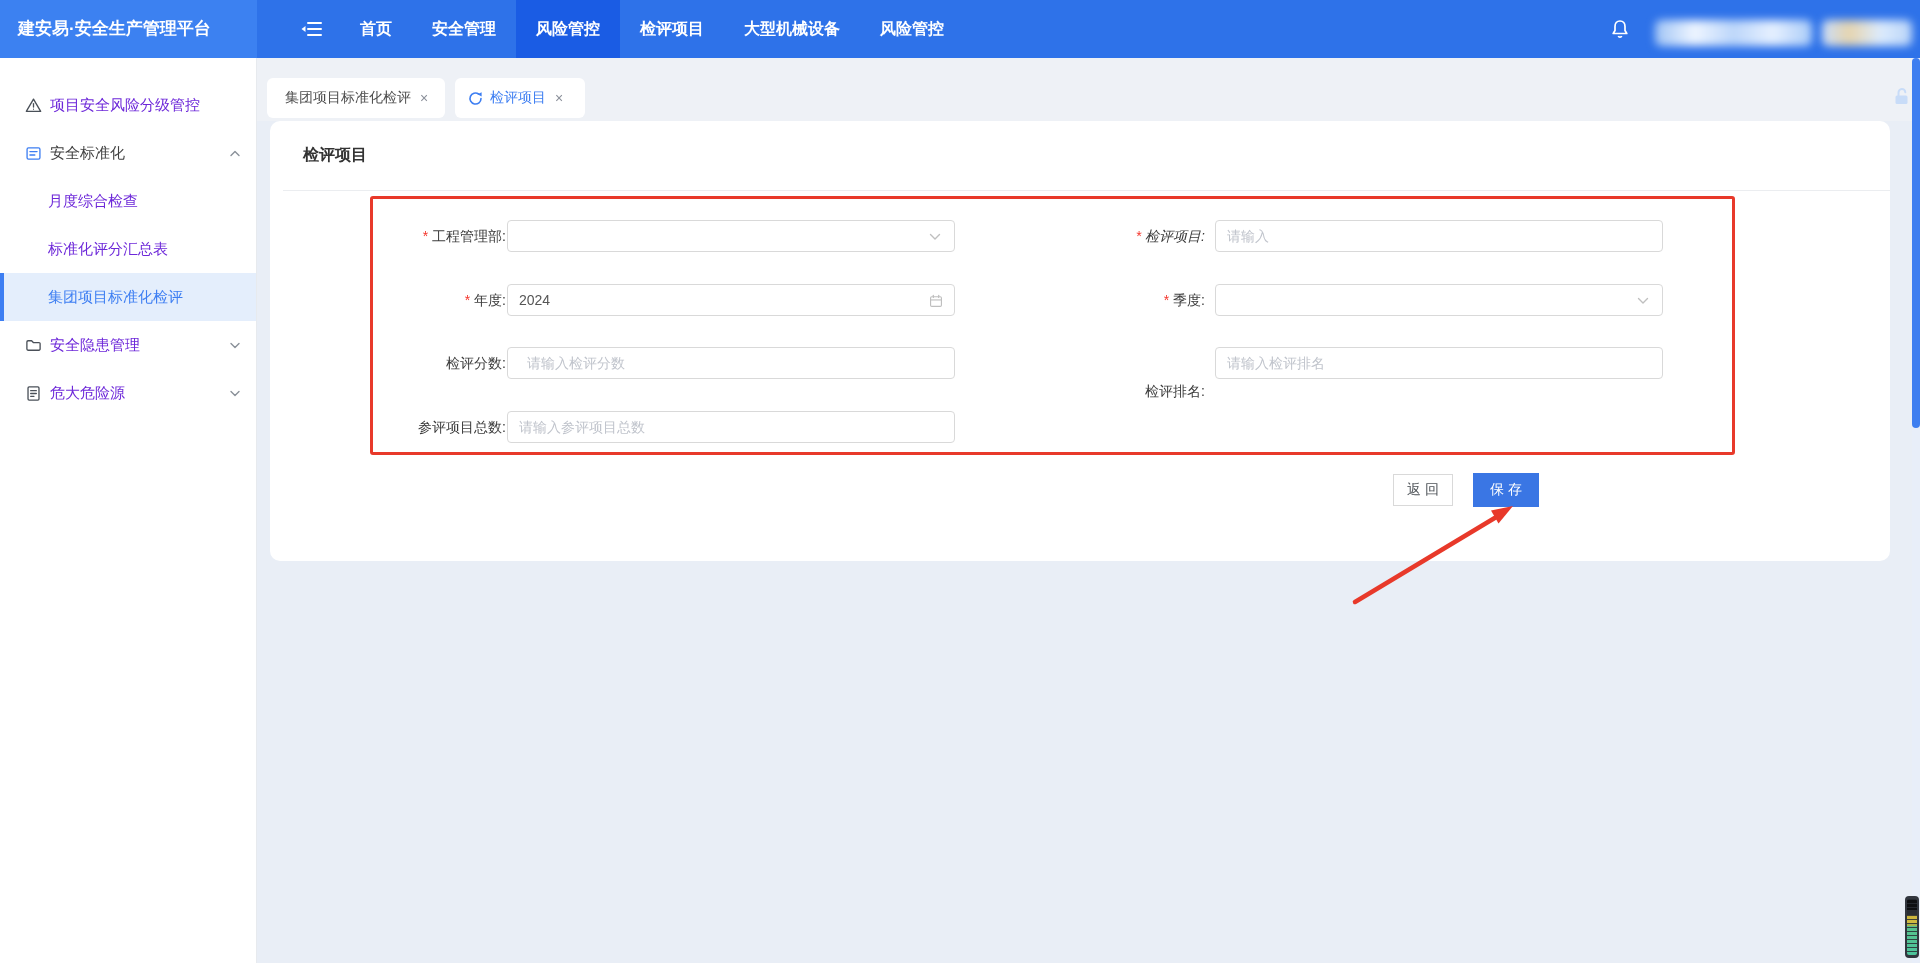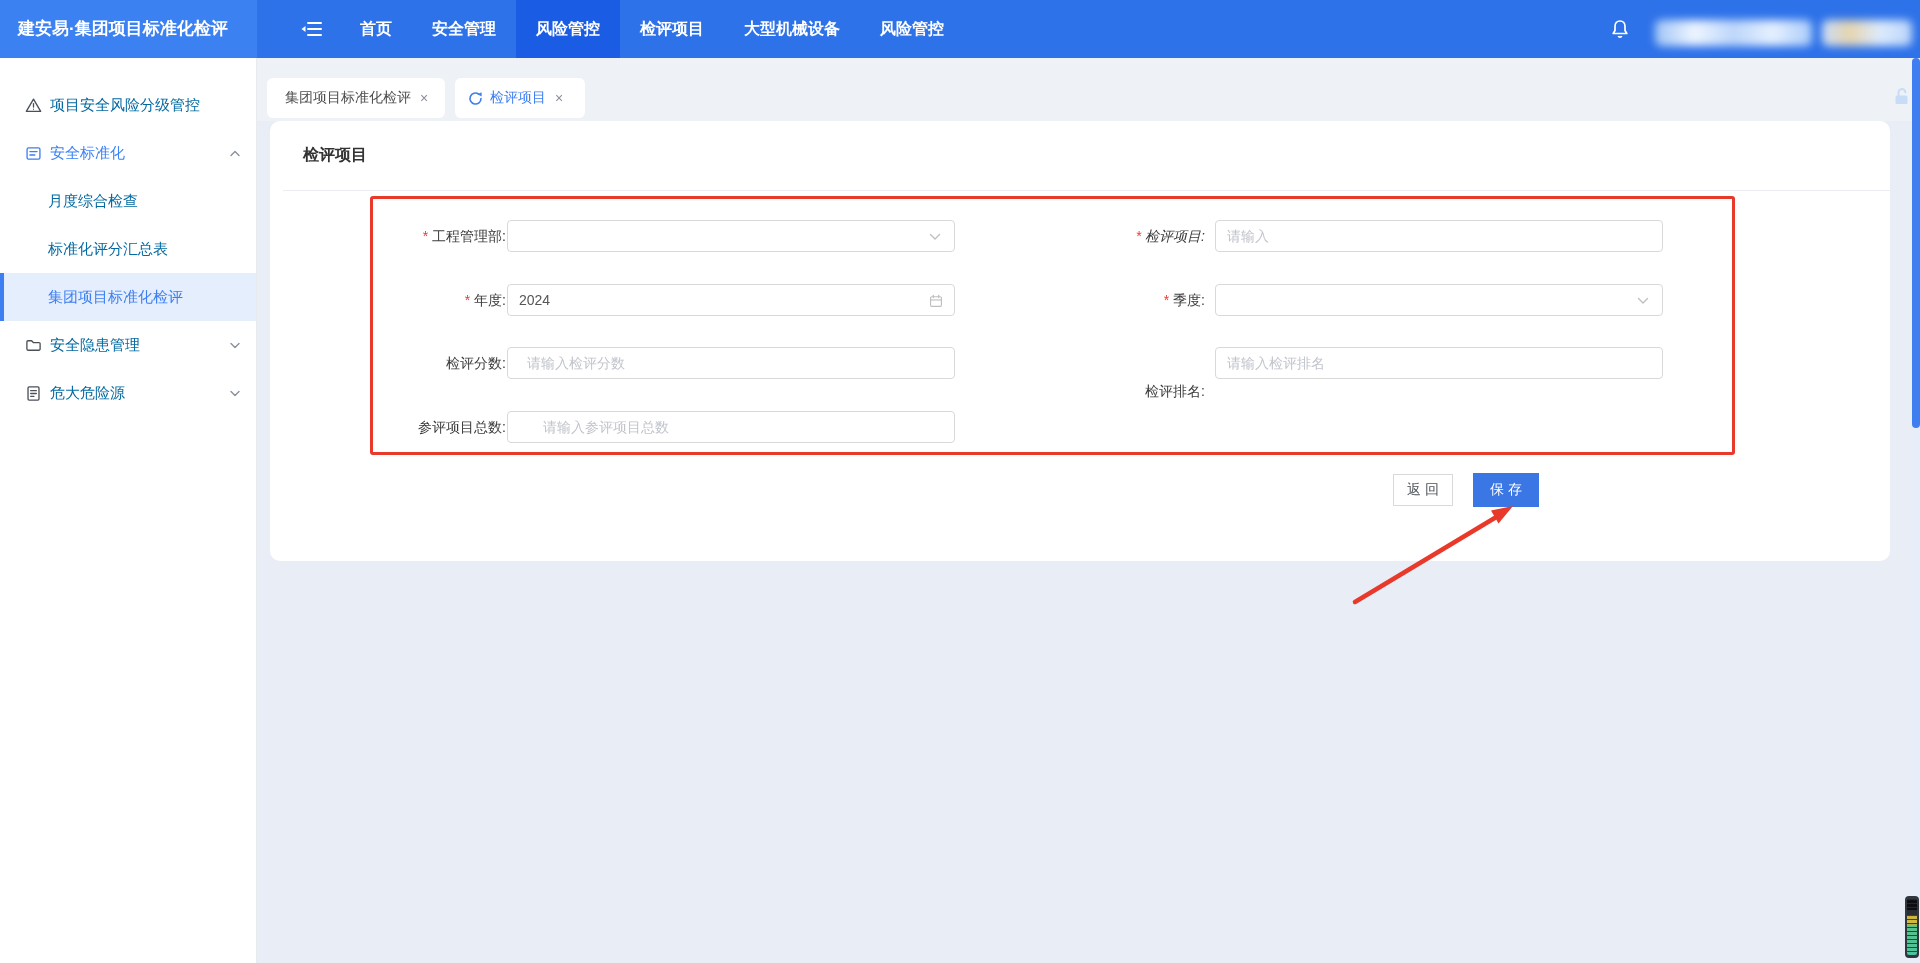--- a/index.html
+++ b/index.html
@@ -21,26 +21,26 @@
   .bell-btn { position:absolute; left:1608px; top:17px; width:24px; height:24px; cursor:pointer; }
   .blur-user { position:absolute; top:20px; height:26px; border-radius:6px; filter:blur(4px); }
   .blur-user.name { left:1655px; width:157px;
       background:linear-gradient(90deg,#9fc3f5,#eef5ff 25%,#bcd6fa 50%,#e6f0ff 75%,#a9cbf8); }
   .blur-user.avatar { left:1822px; width:90px;
       background:linear-gradient(90deg,#c9ddfa,#e6d4ae 30%,#dcebfd 65%,#b9d4f8); }
   
   .sidebar { position:absolute; left:0; top:58px; width:257px; height:905px; background:#fff;
              border-right:1px solid #e7eaee; padding-top:23px; z-index:20; }
   .m-item { position:relative; height:48px; display:flex; align-items:center; padding:0 16px 0 25px;
-            font-size:15px; color:#0369a1; cursor:pointer; }
+            font-size:15px; color:#6d28d9; cursor:pointer; }
   .m-item .mi-icon { width:17px; height:17px; flex:0 0 17px; }
   .m-item .mi-label { margin-left:8px; white-space:nowrap; }
   .m-item.sub { padding-left:48px; }
   .m-item .chev { margin-left:auto; width:10px; height:7px; }
-  .m-item.hl { color:#3b82f6; }
+  .m-item.hl { color:#404040; }
   .m-item.selected { background:#e4eefc; color:#3d7ef2; }
   .m-item.selected::before { content:""; position:absolute; left:0; top:0; width:4px; height:48px; background:#3d7ef2; }
   
   .tabstrip { position:absolute; left:257px; top:58px; width:1655px; height:63px; background:#eef1f6; z-index:10; }
   .tab { position:absolute; top:20px; height:40px; background:#fff; border-radius:6px;
          display:flex; align-items:center; font-size:14px; color:#4d4d4d; cursor:pointer; }
   .tab .tab-close { margin-left:9px; color:#8a8f99; font-size:14px; line-height:1; cursor:pointer; }
   .tab.active { color:#3d7ef2; }
   .tab .refresh { width:15px; height:15px; margin-right:7px; }
   .lock-btn { position:absolute; left:1891px; top:86px; width:21px; height:21px; cursor:pointer; z-index:12; }
@@ -77,21 +77,21 @@
       background:
         repeating-linear-gradient(180deg, rgba(40,44,52,.85) 0 1px, rgba(0,0,0,0) 1px 4px),
         linear-gradient(180deg,#0d0e11 0%,#0d0e11 20%,#2a2d33 20%,#2a2d33 28%,#c9b23a 28%,#d1bc41 42%,#a8b24b 42%,#a8b24b 48%,#57c18c 48%,#4cc39b 100%);
   }
   svg { display:block; }
 </style>
 </head>
 <body>
 
 <div class="topbar">
-  <div class="logo">建安易·集团项目标准化检评</div>
+  <div class="logo">建安易·安全生产管理平台</div>
 
   <div class="collapse-btn">
     <svg width="24" height="22" viewBox="0 0 24 22">
       <g stroke="#ffffff" stroke-width="2" stroke-linecap="round">
         <line x1="7" y1="5" x2="20" y2="5"></line>
         <line x1="7" y1="11" x2="20" y2="11"></line>
         <line x1="7" y1="17" x2="20" y2="17"></line>
       </g>
       <polygon points="4.5,8 0.5,11 4.5,14" fill="#ffffff"></polygon>
     </svg>
@@ -273,21 +273,21 @@
 <div class="f-label" style="left:1035px; top:347px;margin-top:28px;">
   <span>检评排名:</span>
 </div>
 <div class="f-control" style="left:1215px; top:347px;">
   <input class="f-input" placeholder="请输入检评排名" style="">
 </div>
 
 <div class="f-label" style="left:336px; top:411px;">
   <span>参评项目总数:</span>
 </div>
-<div class="f-control" style="left:507px; top:411px;padding-left:24px;">
+<div class="f-control" style="left:507px; top:411px;">
   <input class="f-input" placeholder="请输入参评项目总数" style="">
 </div>
 
 <div class="anno-rect"></div>
 
 <div class="btn btn-back">返 回</div>
 <div class="btn btn-save">保 存</div>
 
 <div class="anno-arrow">
   <svg width="190" height="122" viewBox="0 0 190 122">

